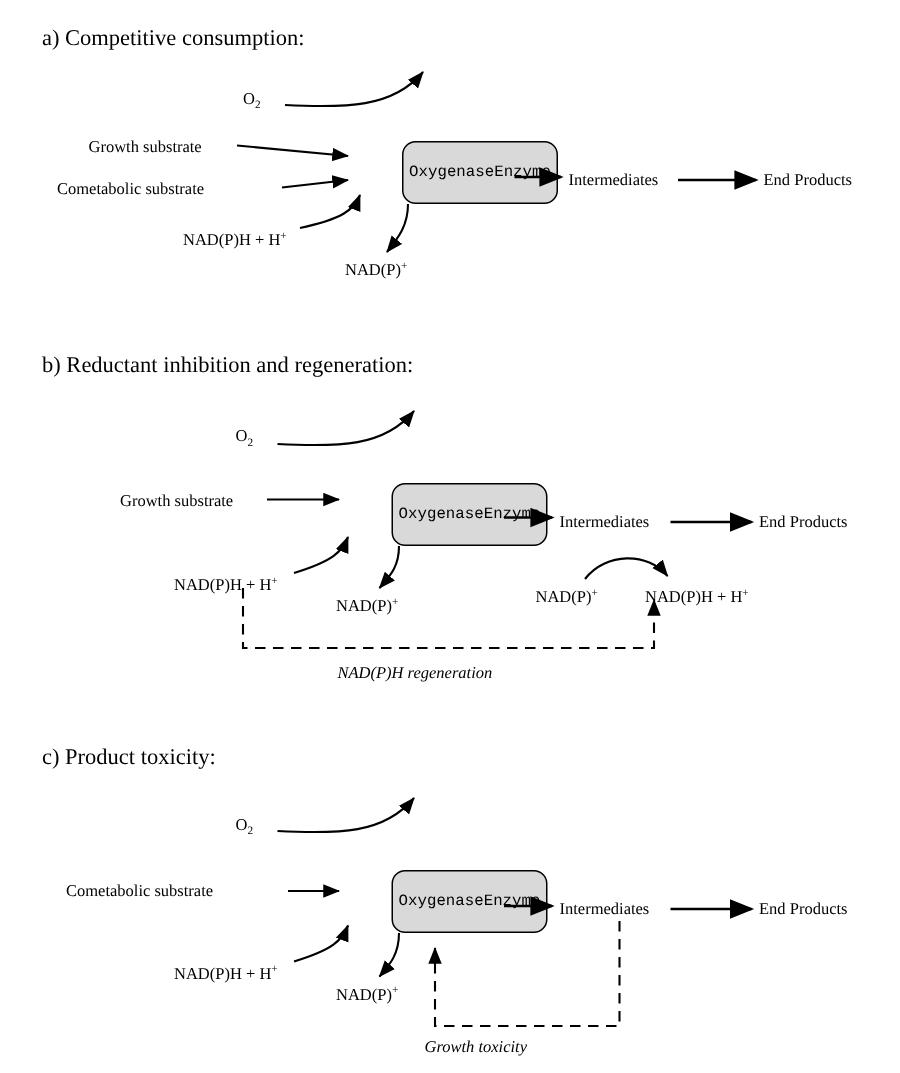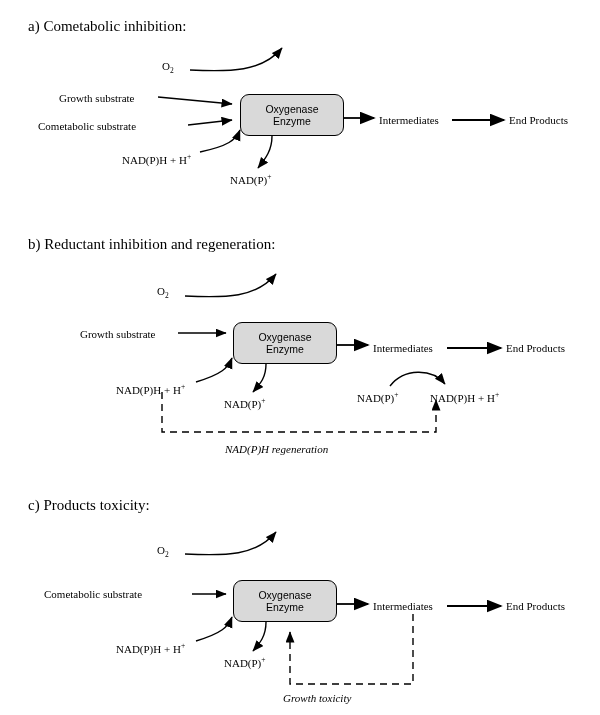--- a/index.html
+++ b/index.html
@@ -24,24 +24,25 @@
   }
   .enzyme-box {
     position: absolute;
     background: #d9d9d9;
     border: 1.3px solid #000;
     border-radius: 9px;
     text-align: center;
     font-size: 10.5px;
     line-height: 12px;
     display: flex;
-    flex-direction: column;
+    flex-direction: row;
     align-items: center;
     justify-content: center;
-    font-family: Liberation Sans, sans-serif;
+    font-family: Liberation Mono, monospace;
+    margin-left: 28px;
   }
   .lbl {
     position: absolute;
     font-size: 11px;
     font-family: Liberation Serif, serif;
     white-space: nowrap;
   }
   .lbl.ital {
     font-style: italic;
     font-size: 11px;
@@ -59,21 +60,21 @@
     left: 0;
     top: 0;
     width: 600px;
     height: 715px;
     pointer-events: none;
   }
 </style>
 </head>
 <body>
 
-<div class="panel-title" style="left:28px; top:18px;">a) Cometabolic inhibition:</div>
+<div class="panel-title" style="left:28px; top:18px;">a) Competitive consumption:</div>
 
 <div class="enzyme-box" style="left:240px; top:94px; width:102px; height:40px;">
   <span>Oxygenase</span>
   <span>Enzyme</span>
 </div>
 
 <div class="lbl" style="left:162px; top:60px;">
   <span>O</span><span class="sub">2</span>
 </div>
 <div class="lbl" style="left:59px; top:92px;">Growth substrate</div>
@@ -107,21 +108,21 @@
 <div class="lbl" style="left:373px; top:342px;">Intermediates</div>
 <div class="lbl" style="left:506px; top:342px;">End Products</div>
 <div class="lbl" style="left:357px; top:390px;">
   <span>NAD(P)</span><span class="sup">+</span>
 </div>
 <div class="lbl" style="left:430px; top:390px;">
   <span>NAD(P)H + H</span><span class="sup">+</span>
 </div>
 <div class="lbl ital" style="left:225px; top:443px;text-align:right;">NAD(P)H regeneration</div>
 
-<div class="panel-title" style="left:28px; top:497px;">c) Products toxicity:</div>
+<div class="panel-title" style="left:28px; top:497px;">c) Product toxicity:</div>
 
 <div class="enzyme-box" style="left:233px; top:580px; width:102px; height:40px;">
   <span>Oxygenase</span>
   <span>Enzyme</span>
 </div>
 
 <div class="lbl" style="left:157px; top:544px;">
   <span>O</span><span class="sub">2</span>
 </div>
 <div class="lbl" style="left:44px; top:588px;">Cometabolic substrate</div>

